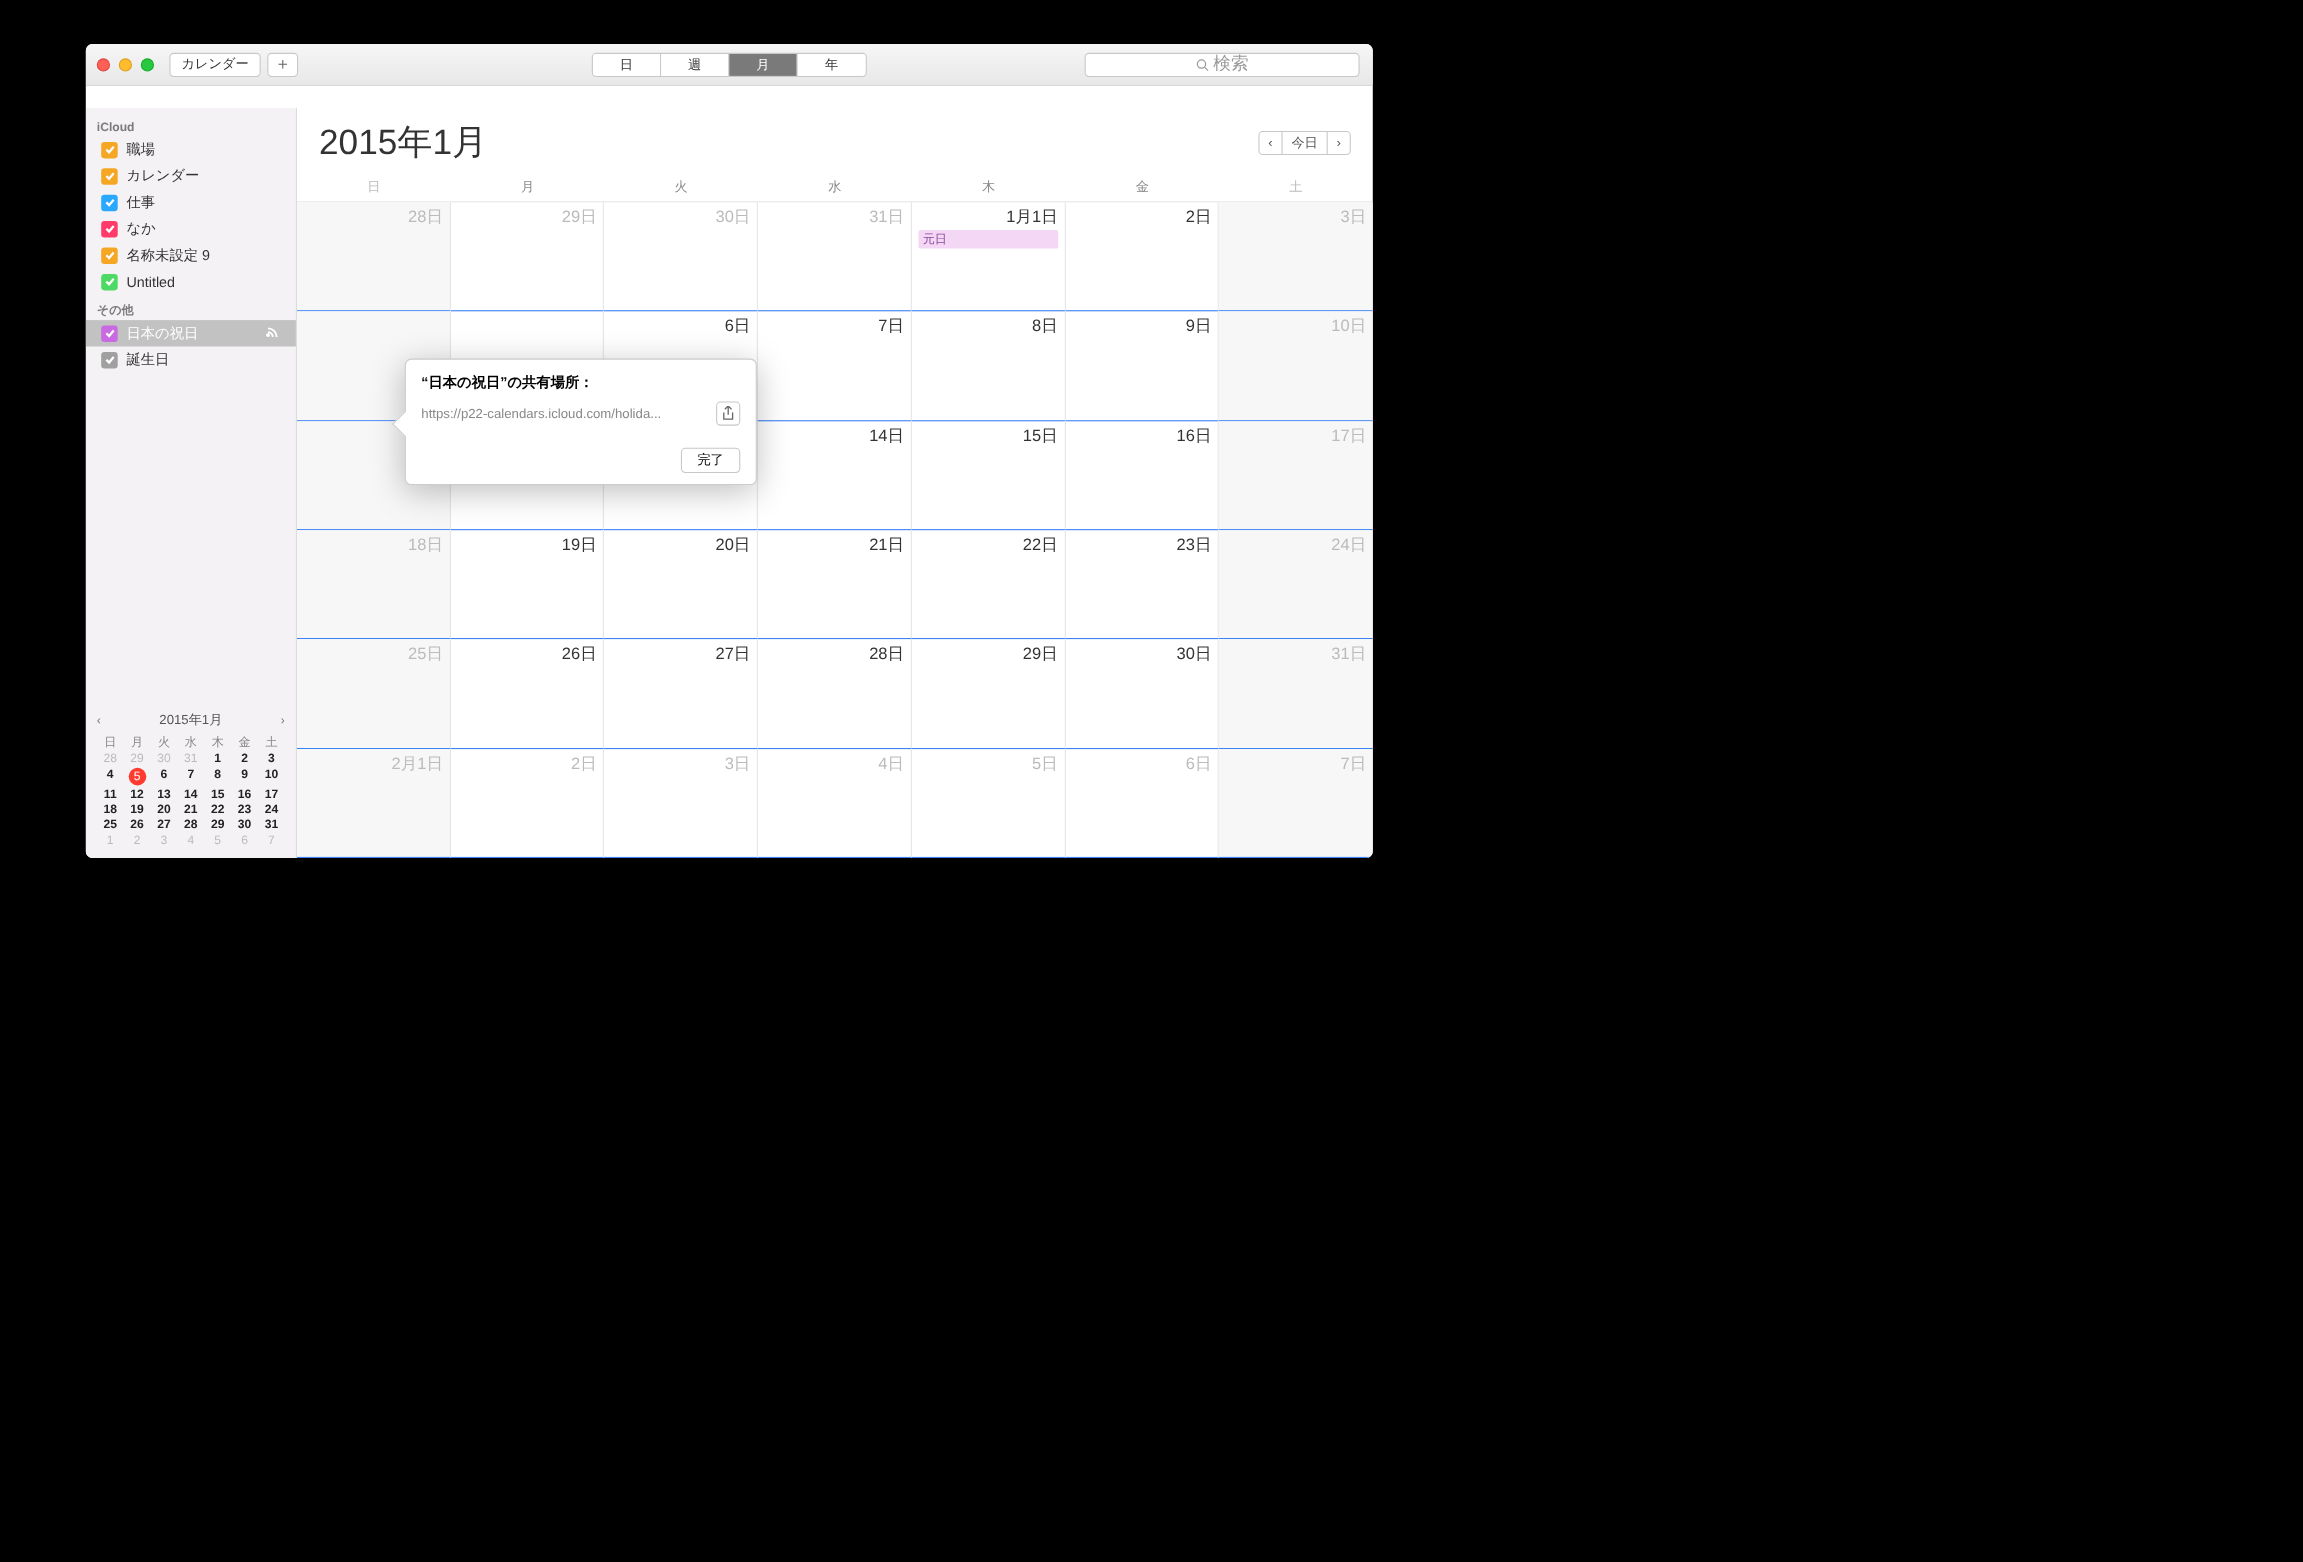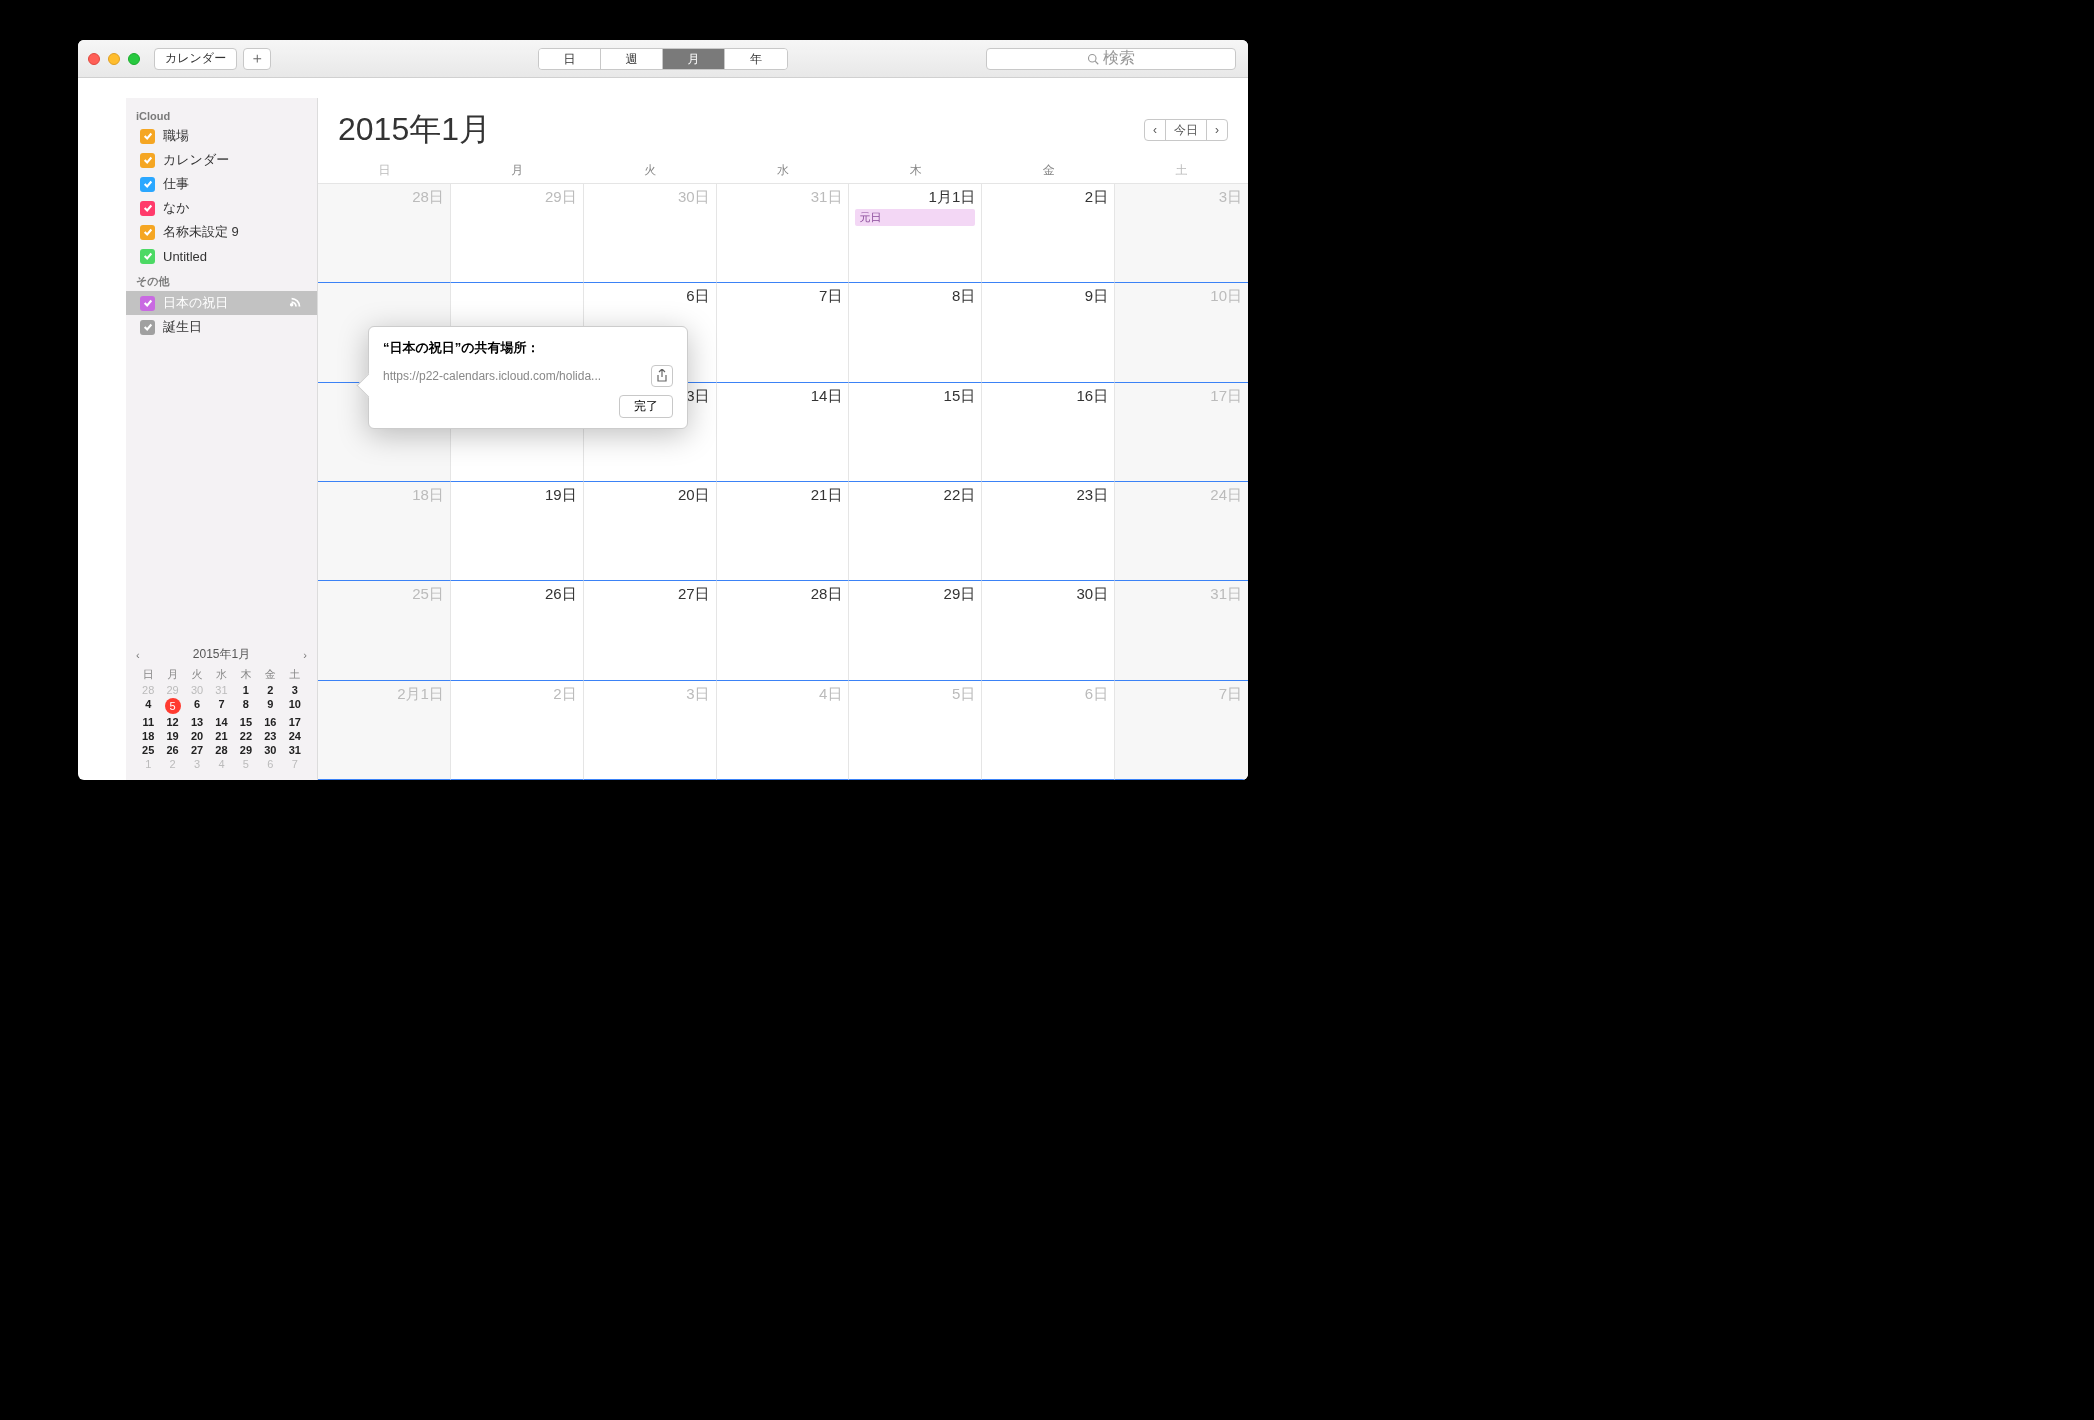--- a/index.html
+++ b/index.html
@@ -12,21 +12,21 @@
 .dot.y { background: #ffbd2e; border:1px solid #dfa023; }
 .dot.g { background: #28c940; border:1px solid #1bad2e; }
 .tb-btn { background: #fff; border: 1px solid #c8c8c8; border-radius: 4px; height: 22px; padding: 0 10px; font-size: 12px; margin-left: 14px; display: flex; align-items: center; color:#333;}
 .tb-btn.plus { width: 28px; justify-content: center; margin-left: 6px; font-size:15px; color:#666;}
 .seg { position: absolute; left: 50%; transform: translateX(-50%); display: flex; border: 1px solid #c8c8c8; border-radius: 4px; overflow: hidden; height: 22px; }
 .seg div { width: 62px; text-align: center; font-size: 12px; line-height: 20px; border-right: 1px solid #c8c8c8; background:#fff; color:#333;}
 .seg div:last-child { border-right: none; }
 .seg div.active { background: #7a7a7a; color: #fff; }
 .search { position: absolute; right: 12px; width: 250px; height: 22px; border: 1px solid #c8c8c8; border-radius: 4px; background: #fff; display: flex; align-items: center; justify-content: center; color: #999; font-size: 16px; }
 .search svg { margin-right: 4px; }
-.body { flex: 1; display: flex; margin-left: 48px; }
+.body { flex: 1; display: flex; }
 .sidebar { width: 192px; background: #f4f2f4; border-right: 1px solid #dcdcdc; padding-top: 6px; display:flex; flex-direction:column; font-size: 13px; color:#333;}
 .sb-head { font-size: 11px; color: #7a7a7a; padding: 6px 10px 2px; font-weight: bold; }
 .sb-item { display: flex; align-items: center; padding: 3px 10px 3px 14px; height: 24px; }
 .sb-item.sel { background: #c2c2c2; color:#fff; }
 .chk { width: 15px; height: 15px; border-radius: 3px; margin-right: 8px; display: flex; align-items: center; justify-content: center; }
 .chk svg { stroke: #fff; stroke-width: 2.5; fill: none; }
 .rss { margin-left: auto; margin-right: 4px; }
 .minical { margin-top: auto; padding: 8px 10px 10px; font-size: 11px; color:#555;}
 .minical-head { display: flex; align-items: center; justify-content: space-between; margin-bottom: 4px; color:#777;}
 .minical-head .ttl { font-size: 12px; color:#555; font-weight:500;}
@@ -49,21 +49,21 @@
 .cell:nth-child(7n+1) { background:#f7f7f7;}
 .cell .dnum { text-align: right; font-size: 15px; color:#333; }
 .cell.out .dnum { color:#bbb; }
 .evt { background: #f3d7f5; color:#8a4a9a; font-size: 11px; padding: 1px 4px; margin-top: 2px; border-radius: 2px; }
 .popover { position: absolute; left: 290px; top: 286px; width: 320px; background: #fff; border: 1px solid #ccc; border-radius: 6px; box-shadow: 0 6px 30px rgba(0,0,0,.25); padding: 12px 14px 10px; z-index: 20; }
 .popover::before { content:""; position:absolute; left:-9px; top:50px; width:16px; height:16px; background:#fff; border-left:1px solid #ccc; border-bottom:1px solid #ccc; transform:rotate(45deg);}
 .pop-title { font-size: 13px; font-weight: bold; margin-bottom: 8px; }
 .pop-url-row { display:flex; align-items:center; gap:6px; }
 .pop-url { font-size: 12px; color:#888; flex:1; white-space:nowrap; overflow:hidden; text-overflow:ellipsis; }
 .share-btn { width:22px; height:22px; border:1px solid #c8c8c8; border-radius:4px; display:flex; align-items:center; justify-content:center; }
-.done-row { display:flex; justify-content:flex-end; margin-top:8px;align-items:flex-end;}
+.done-row { display:flex; justify-content:flex-end; margin-top:20px;align-items:flex-end;}
 .done-btn { border:1px solid #c8c8c8; border-radius:4px; padding: 2px 14px; font-size:12px; background:#fff;}
 .wknd { color:#bbb !important; }
 </style>
 </head>
 <body>
 
 <div class="window">
   <div class="titlebar">
     <div class="traffic">
       <div class="dot r"></div>

